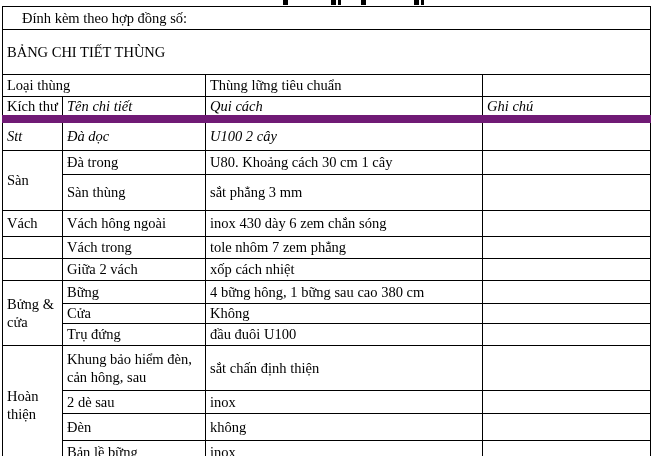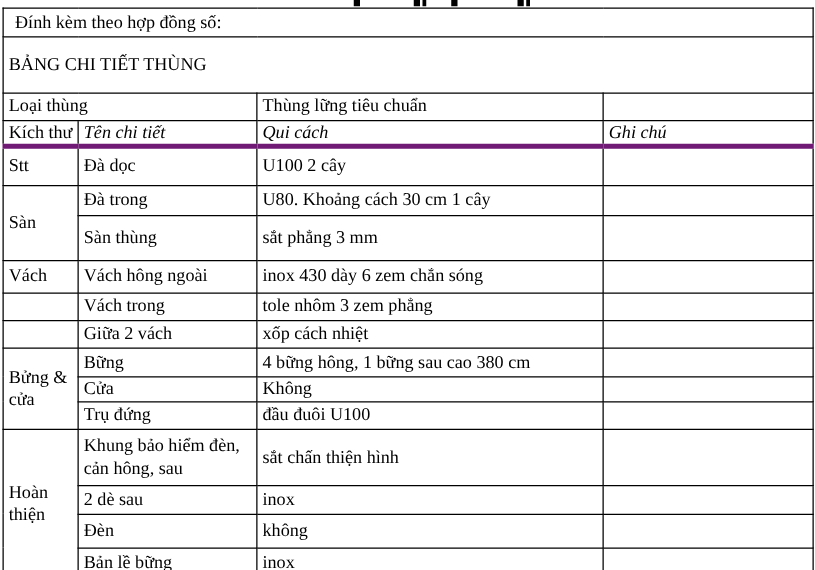--- a/index.html
+++ b/index.html
@@ -11,31 +11,31 @@
   .fragments { position:absolute; top:0; left:0; width:652px; height:6px; }
   .fragments i { position:absolute; top:0; height:5px; background:#000; display:block; }
   table.doc {
     position:absolute; left:2px; top:6px; width:648px;
     border-collapse:collapse; table-layout:fixed;
   }
   table.doc td, table.doc th {
     border:1px solid #000; padding:0 4px; font-size:14.5px; font-weight:normal;
     vertical-align:middle; text-align:left; overflow:hidden; line-height:1.25;
   }
-  tr.attach-row td { padding-left:9px; }
+  tr.attach-row td { padding-left:19px; }
   td.title-cell { text-align:center; font-weight:bold; font-size:17px; }
-  tr.head-row th { border-bottom:4px solid #701a75;margin-top:16px; }
+  tr.head-row th { border-bottom:8px solid #701a75;margin-top:16px; }
   th.c { text-align:center;font-style:italic; }
   td.group { text-align:center; }
   td.group-vach { text-align:left; vertical-align:top; padding-top:2px; }
   td.sep-light { border-bottom:1px solid #b3b3b3; }
   td.vbottom { vertical-align:bottom; padding-bottom:4px; }
   
   tr.r-attach { height:23px; } tr.r-title { height:45px; } tr.r-type { height:22px; }
-  tr.r-head { height:20px; } tr.r-stt { height:31px; }
+  tr.r-head { height:20px; } tr.r-stt { height:31px;font-style:italic; }
   tr.r6 { height:24px; } tr.r7 { height:36px; }
   tr.r8 { height:26px;padding-left:36px; } tr.r9 { height:22px; } tr.r10 { height:22px; }
   tr.r11 { height:23px; } tr.r12 { height:20px; } tr.r13 { height:22px; }
   tr.r14 { height:45px; } tr.r15 { height:23px; } tr.r16 { height:27px;margin-left:48px; } tr.r17 { height:24px; }
 </style>
 </head>
 <body>
 
 <div class="screen">
 
@@ -99,21 +99,21 @@
 
     <tr class="r8">
       <td class="group-vach sep-light">Vách</td>
       <td>Vách hông ngoài</td>
       <td>inox 430 dày 6 zem chắn sóng</td>
       <td></td>
     </tr>
     <tr class="r9">
       <td class="sep-light"></td>
       <td>Vách trong</td>
-      <td>tole nhôm 3 zem phẳng</td>
+      <td>tole nhôm 7 zem phẳng</td>
       <td></td>
     </tr>
     <tr class="r10">
       <td></td>
       <td>Giữa 2 vách</td>
       <td>xốp cách nhiệt</td>
       <td></td>
     </tr>
 
     <tr class="r11">
@@ -129,21 +129,21 @@
     </tr>
     <tr class="r13">
       <td>Trụ đứng</td>
       <td>đầu đuôi U100</td>
       <td></td>
     </tr>
 
     <tr class="r14">
       <td rowspan="4" class="group">Hoàn thiện</td>
       <td>Khung bảo hiểm đèn, cản hông, sau</td>
-      <td>sắt chấn thiện hình</td>
+      <td>sắt chấn định thiện</td>
       <td></td>
     </tr>
     <tr class="r15">
       <td>2 dè sau</td>
       <td>inox</td>
       <td></td>
     </tr>
     <tr class="r16">
       <td>Đèn</td>
       <td>không</td>

